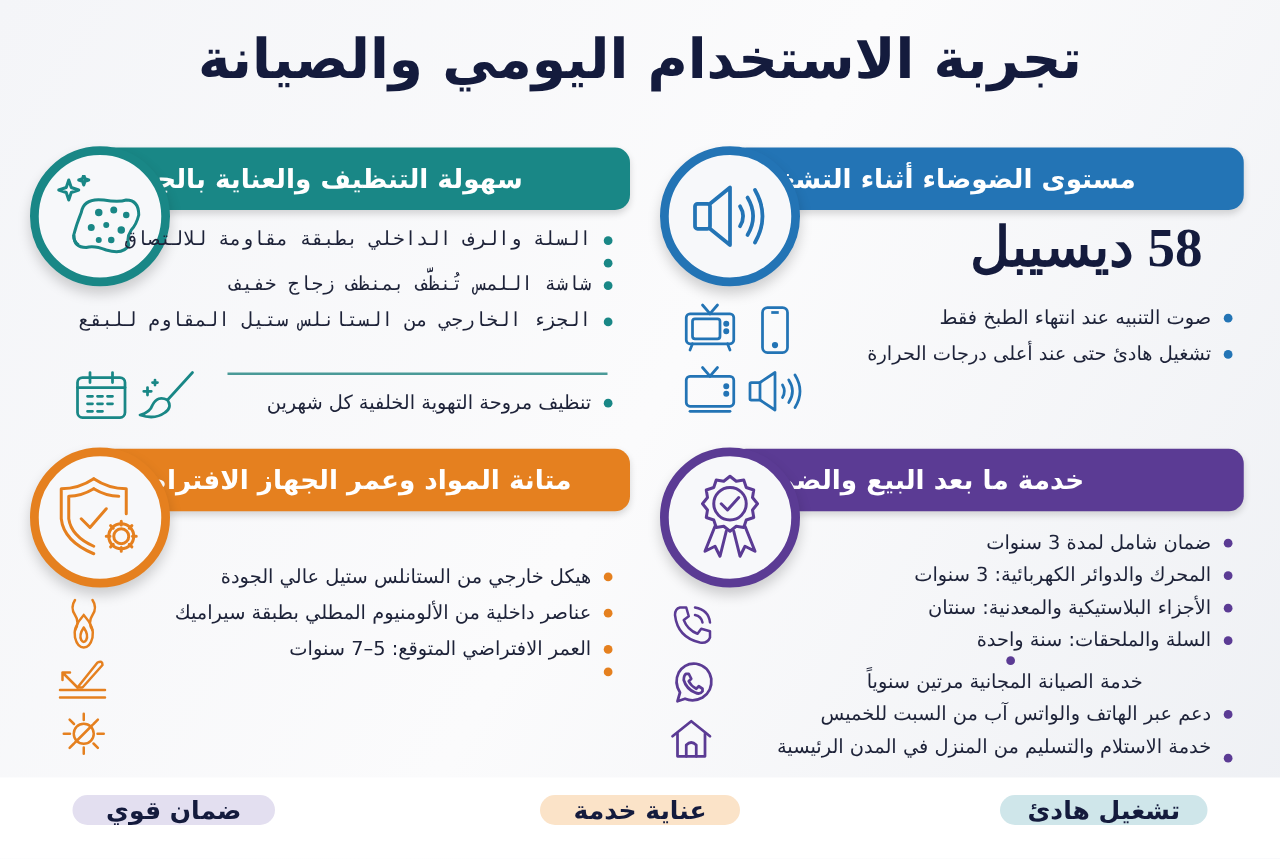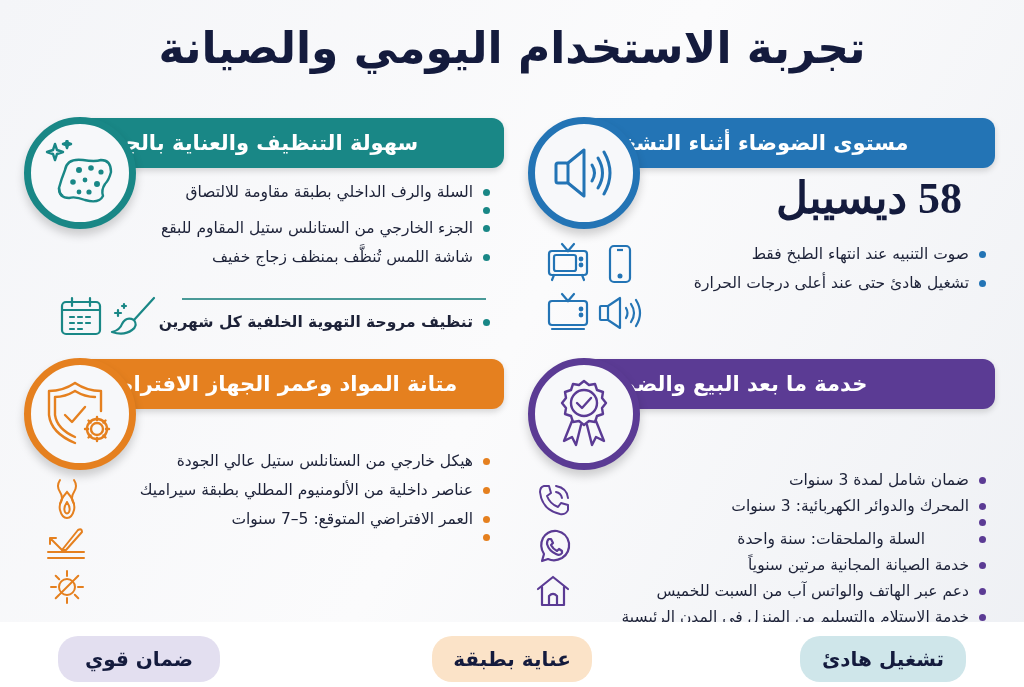--- a/index.html
+++ b/index.html
@@ -43,21 +43,21 @@
     position: absolute; font-size: 44px; font-weight: bold; color: #141b3d;
     direction: rtl; white-space: nowrap;
   }
   .divider { position: absolute; height: 1.5px; background: #4a9a98; }
   .icon-abs { position: absolute; }
   .footer {
     position: absolute; top: 622px; left: 0; width: 1024px; height: 65px;
     background: #ffffff;
   }
   .pill {
-    position: absolute; top: 636px; height: 46px; border-radius: 20px;
+    position: absolute; top: 636px; height: 24px; border-radius: 20px;
     font-size: 20px; font-weight: bold; color: #141b3d;
     display: flex; align-items: center; justify-content: center;
     padding: 4px 18px; direction: rtl;
   }
 </style>
 </head>
 <body>
 
 <div class="title">تجربة الاستخدام اليومي والصيانة</div>
 
@@ -128,39 +128,39 @@
       <circle cx="34" cy="30" r="1.8" fill="#198786"></circle>
         <circle cx="46" cy="28" r="1.6" fill="#198786"></circle>
         <circle cx="56" cy="32" r="1.4" fill="#198786"></circle>
         <circle cx="28" cy="42" r="1.6" fill="#198786"></circle>
         <circle cx="40" cy="40" r="1.2" fill="#198786"></circle>
         <circle cx="52" cy="44" r="1.8" fill="#198786"></circle>
         <circle cx="34" cy="52" r="1.2" fill="#198786"></circle>
         <circle cx="44" cy="52" r="1.4" fill="#198786"></circle>
     </svg>
   </div>
-  <ul class="bullets" style="right:534px; top:178px;">
+  <ul class="bullets" style="right:534px; top:178px;font-family:Liberation Mono, monospace;">
     <li>
         <span class="dot" style="background:#198786"></span>
         <span>السلة والرف الداخلي بطبقة مقاومة للالتصاق</span>
       </li>
     <li>
         <span class="dot" style="background:#198786"></span>
       </li>
     <li>
         <span class="dot" style="background:#198786"></span>
+        <span>شاشة اللمس تُنظَّف بمنظف زجاج خفيف</span>
+      </li>
+    <li>
+        <span class="dot" style="background:#198786"></span>
         <span>الجزء الخارجي من الستانلس ستيل المقاوم للبقع</span>
       </li>
-    <li>
-        <span class="dot" style="background:#198786"></span>
-        <span>شاشة اللمس تُنظَّف بمنظف زجاج خفيف</span>
-      </li>
   </ul>
   <div class="divider" style="left:182px; width:304px; top:298px;"></div>
-  <ul class="bullets" style="right:534px; top:308px;font-weight:bold;">
+  <ul class="bullets" style="right:534px; top:308px;">
     <li>
         <span class="dot" style="background:#198786"></span>
         <span>تنظيف مروحة التهوية الخلفية كل شهرين</span>
       </li>
   </ul>
   <svg class="icon-abs" style="left:60px; top:296px;" width="42" height="40" viewBox="0 0 42 40" fill="none" stroke="#198786" stroke-width="2.2" stroke-linecap="round">
     <rect x="2" y="6" width="38" height="32" rx="4"></rect>
       <path d="M2 14 H40"></path>
       <path d="M12 2 V10 M30 2 V10"></path>
     <path d="M10 21 H14 M18 21 H22 M26 21 H30 M10 27 H14 M18 27 H22 M26 27 H30 M10 33 H14 M18 33 H22"></path>
@@ -230,45 +230,46 @@
   </div>
   <div class="circle" style="left:528px; top:358px; border-color:#5b3b94;">
     <svg width="60" height="70" viewBox="0 0 60 70" fill="none" stroke="#5b3b94" stroke-width="2.4" stroke-linejoin="round" stroke-linecap="round">
       <path d="M30 2 L35 6 L41 5 L43 11 L49 13 L48 19 L52 24 L48 29 L49 35 L43 37 L41 43 L35 42 L30 46 L25 42 L19 43 L17 37 L11 35 L12 29 L8 24 L12 19 L11 13 L17 11 L19 5 L25 6 Z"></path>
       <circle cx="30" cy="24" r="13"></circle>
       <path d="M23 24 L28 29 L37 19"></path>
       <path d="M18 42 L10 62 L18 58 L22 66 L27 46"></path>
       <path d="M42 42 L50 62 L42 58 L38 66 L33 46"></path>
     </svg>
   </div>
-  <ul class="bullets" style="right:38px; top:421px;margin-top:46px;">
+  <ul class="bullets" style="right:38px; top:421px;">
     <li style="line-height:26px;">
         <span class="dot" style="background:#5b3b94"></span>
         <span>ضمان شامل لمدة 3 سنوات</span>
       </li>
     <li style="line-height:26px;">
         <span class="dot" style="background:#5b3b94"></span>
         <span>المحرك والدوائر الكهربائية: 3 سنوات</span>
       </li>
     <li style="line-height:26px;">
         <span class="dot" style="background:#5b3b94"></span>
-      </li>
-    <li style="line-height:26px;gap:44px;">
+        <span>الأجزاء البلاستيكية والمعدنية: سنتان</span>
+      </li>
+    <li style="line-height:26px;">
         <span class="dot" style="background:#5b3b94"></span>
         <span>السلة والملحقات: سنة واحدة</span>
       </li>
-    <li style="line-height:26px;">
+    <li style="line-height:26px;flex-direction:column;">
         <span class="dot" style="background:#5b3b94"></span>
         <span>خدمة الصيانة المجانية مرتين سنوياً</span>
       </li>
     <li style="line-height:26px;">
         <span class="dot" style="background:#5b3b94"></span>
         <span>دعم عبر الهاتف والواتس آب من السبت للخميس</span>
       </li>
-    <li style="line-height:26px;">
+    <li style="line-height:26px;align-items:flex-end;">
         <span class="dot" style="background:#5b3b94"></span>
         <span>خدمة الاستلام والتسليم من المنزل في المدن الرئيسية</span>
       </li>
   </ul>
   <svg class="icon-abs" style="left:536px; top:482px;" width="36" height="36" viewBox="0 0 36 36" fill="none" stroke="#5b3b94" stroke-width="2" stroke-linecap="round" stroke-linejoin="round">
     <path d="M8 4 L13 4 L15 11 L11 14 Q14 22 22 25 L25 21 L32 23 L32 28 Q30 33 24 32 Q6 28 4 10 Q4 5 8 4 Z"></path>
     <path d="M20 10 Q25 11 26 16"></path>
       <path d="M20 4 Q31 6 32 16"></path>
   </svg>
   <svg class="icon-abs" style="left:536px; top:528px;" width="36" height="36" viewBox="0 0 36 36" fill="none" stroke="#5b3b94" stroke-width="2.2" stroke-linecap="round" stroke-linejoin="round">
@@ -280,17 +281,17 @@
       <path d="M6 12 V30 H28 V12"></path>
       <path d="M13 30 V21 Q17 17 21 21 V30"></path>
   </svg>
 </div>
 
 <div class="footer"></div>
 <div class="pill" style="right:58px; width:166px; background:#cfe6ea;">
   <span>تشغيل هادئ</span>
 </div>
 <div class="pill" style="left:432px; width:160px; background:#fbe3c8;">
-  <span>عناية بطبقة</span>
+  <span>عناية خدمة</span>
 </div>
 <div class="pill" style="left:58px; width:162px; background:#e3dff0;">
   <span>ضمان قوي</span>
 </div>
 
 </body></html>

